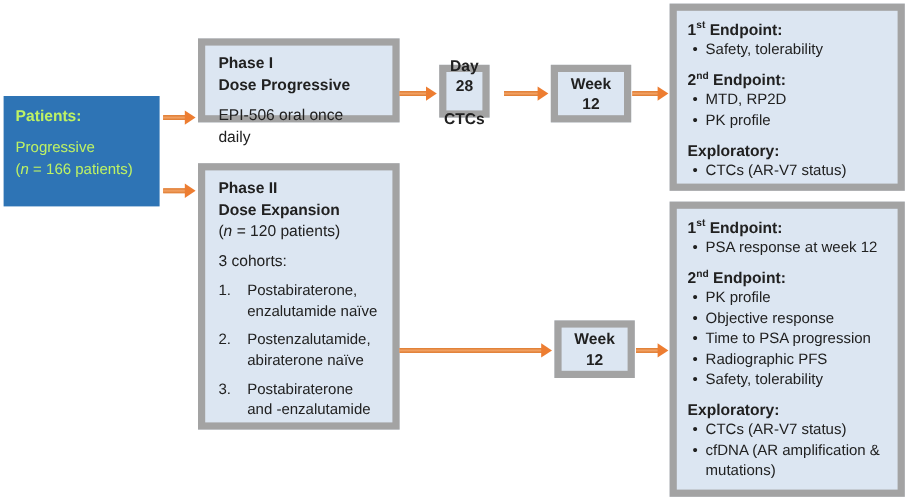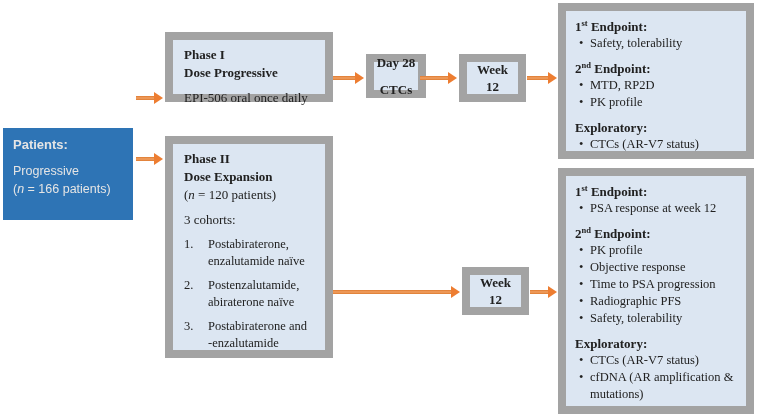--- a/index.html
+++ b/index.html
@@ -3,40 +3,40 @@
 <meta charset="utf-8">
 <style>
   html,body { margin:0; padding:0; background:#ffffff; }
   #canvas {
     position:relative; width:760px; height:416px; background:#ffffff;
     font-family:"Liberation Sans", sans-serif; color:#212121; overflow:hidden;
   }
 
   
   .box { position:absolute; box-sizing:border-box; }
-  .fill-dark  { background:#2e74b5; color:#e5e5e5;margin-top:48px; }
-  .fill-light { background:#dce6f2; border:8px solid #a3a3a3;font-family:Liberation Serif, serif; }
+  .fill-dark  { background:#2e74b5; color:#bef264; }
+  .fill-light { background:#dce6f2; border:6px solid #a3a3a3; }
 
   #patients-box { left:3px; top:80px; width:130px; height:92px; padding:8px 10px; font-size:12.5px; line-height:18px; }
   #patients-box .box-title { font-weight:bold; font-size:13px; margin-bottom:8px; }
 
   #phase1-box { left:165px; top:32px; width:168px; height:70px; padding:6px 11px; font-size:13px; line-height:18px; }
   #phase2-box { left:165px; top:136px; width:168px; height:222px; padding:6px 11px; font-size:13px; line-height:18px; }
   .phase-title { font-weight:bold; }
   .detail-gap { margin-top:7px; }
 
   .cohort-list { margin-top:7px; }
   .cohort-item { display:flex; margin-top:7px; line-height:17px; font-size:12.5px; }
   .cohort-item:first-child { margin-top:0; }
   .cohort-num { width:24px; flex:0 0 24px; }
   .cohort-text { width:112px; }
 
   .mini-box { display:flex; flex-direction:column; align-items:center; justify-content:center;
               font-weight:bold; font-size:13px; line-height:17px; text-align:center; }
-  #day28-box       { left:366px; top:54px;  width:60px; height:44px;gap:10px; }
+  #day28-box       { left:366px; top:54px;  width:42px; height:44px;gap:10px; }
   #week12-top-box  { left:459px; top:54px;  width:67px; height:48px; }
   #week12-bottom-box { left:462px; top:267px; width:67px; height:48px; }
 
   
   .panel { padding:7px 9px; font-size:12.5px; line-height:17px; }
   #phase1-endpoints-panel { left:558px; top:3px;   width:196px; height:156px; }
   #phase2-endpoints-panel { left:558px; top:168px; width:196px; height:246px; }
   .sec { margin-top:8px; }
   .sec:first-child { margin-top:0; }
   .sec-heading { font-weight:bold; font-size:13px; }

